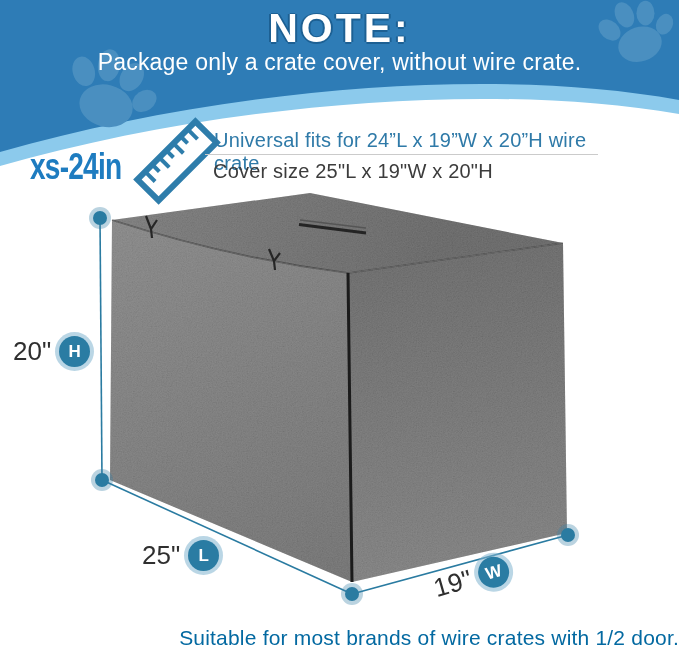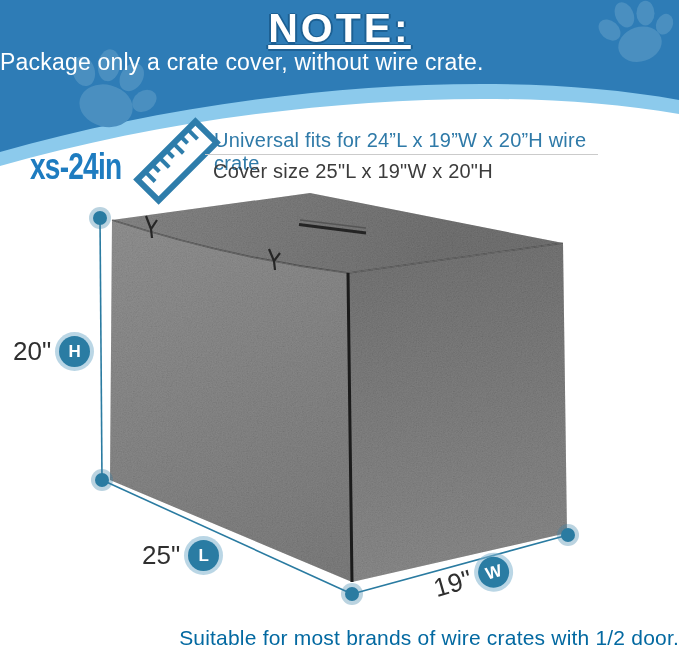--- a/index.html
+++ b/index.html
@@ -7,24 +7,23 @@
     position:relative;width:679px;height:658px;overflow:hidden;
     font-family:"Liberation Sans",sans-serif;background:#ffffff;
   }
   .stage *{box-sizing:border-box;}
   svg{display:block;}
   .banner-svg{position:absolute;top:0;left:0;}
   .note-title{
     position:absolute;top:5px;left:0;width:679px;text-align:center;
     font-size:41px;font-weight:900;color:#ffffff;letter-spacing:3px;
     text-shadow:0 2px 0 #1d6093, 2px 0 0 #1d6093, -2px 0 0 #1d6093, 0 -1px 0 #1d6093;
-    text-decoration:underline;
   }
   .note-sub{
-    position:absolute;top:49px;left:0;width:679px;
+    position:absolute;top:49px;left:0;width:679px;text-align:center;
     font-size:23px;font-weight:500;color:#ffffff;letter-spacing:0.2px;
   }
   .model-label{
     position:absolute;left:30px;top:146px;
     font-size:36px;font-weight:bold;color:#1e7cc0;
     transform:scaleX(0.78);transform-origin:left center;letter-spacing:-1px;
   }
   .ruler-wrap{position:absolute;left:131px;top:113px;}
   .fit-line{
     position:absolute;left:214px;top:129px;width:420px;

